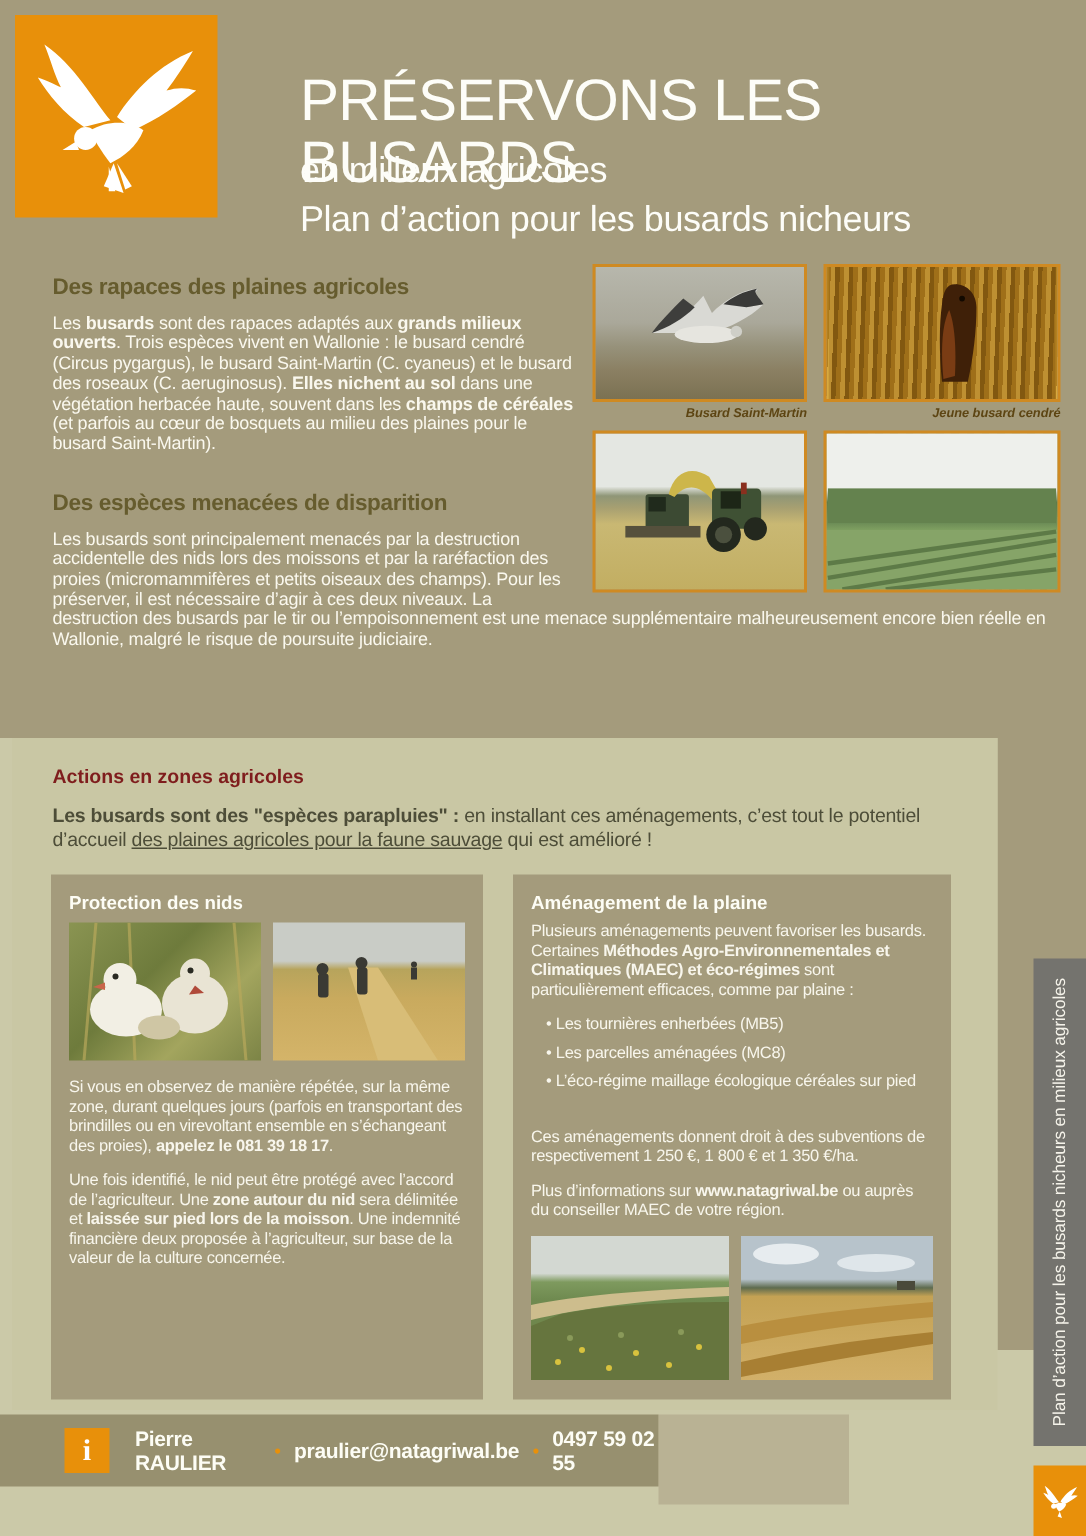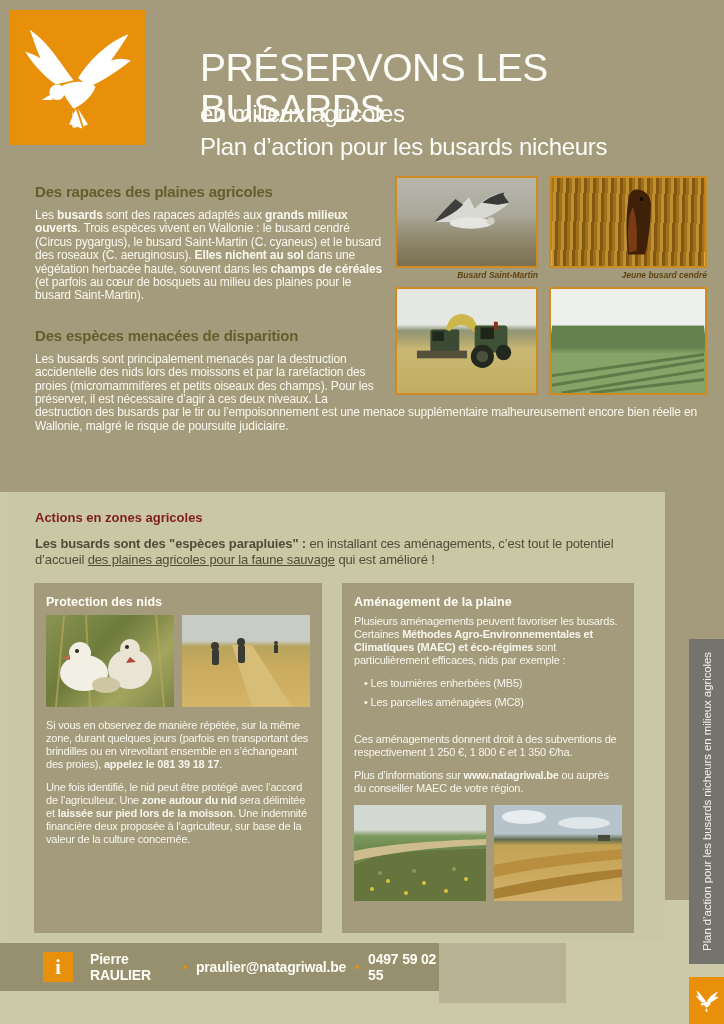--- a/index.html
+++ b/index.html
@@ -178,24 +178,25 @@
             </g>
           </svg>
         </div>
       </div>
       <p><span>Si vous en observez de manière répétée, sur la même zone, durant quelques jours (parfois en transportant des brindilles ou en virevoltant ensemble en s’échangeant des proies), </span><span class="s-b">appelez le 081 39 18 17</span><span>.</span></p>
       <p><span>Une fois identifié, le nid peut être protégé avec l’accord de l’agriculteur. Une </span><span class="s-b">zone autour du nid</span><span> sera délimitée et </span><span class="s-b">laissée sur pied lors de la moisson</span><span>. Une indemnité financière deux proposée à l’agriculteur, sur base de la valeur de la culture concernée.</span></p>
     </div>
 
     <div class="inner-box plaine">
       <h4>Aménagement de la plaine</h4>
-      <p><span>Plusieurs aménagements peuvent favoriser les busards. Certaines </span><span class="s-b">Méthodes Agro-Environnementales et Climatiques (MAEC) et éco-régimes</span><span> sont particulièrement efficaces, nids par exemple :</span></p>
+      <p><span>Plusieurs aménagements peuvent favoriser les busards. Certaines </span><span class="s-b">Méthodes Agro-Environnementales et Climatiques (MAEC) et éco-régimes</span><span> sont particulièrement efficaces, comme par plaine :</span></p>
       <ul>
         <li>Les tournières enherbées (MB5)</li>
         <li>Les parcelles aménagées (MC8)</li>
+        <li>L’éco-régime maillage écologique céréales sur pied</li>
       </ul>
       <p><span>Ces aménagements donnent droit à des subventions de respectivement 1 250 €, 1 800 € et 1 350 €/ha.</span></p>
       <p><span>Plus d’informations sur </span><span class="s-b">www.natagriwal.be</span><span> ou auprès du conseiller MAEC de votre région.</span></p>
       <div class="photo-row">
         <div class="ph" style="width:132px;height:96px;background:linear-gradient(180deg,#d3d8d2 0%,#d3d8d2 26%,#7e9a5e 32%,#6f8a50 44%,#6f7f44 100%);">
           <svg viewBox="0 0 132 96">
             <path d="M0,46 C30,40 70,36 132,34 L132,40 C80,42 34,48 0,56 Z" fill="#cdbd8d"></path>
             <path d="M20,52 C50,46 90,44 132,44 L132,96 L0,96 L0,60 Z" fill="#66753e"></path>
             <g fill="#d8c23e">
               <circle cx="18" cy="84" r="2"></circle>

